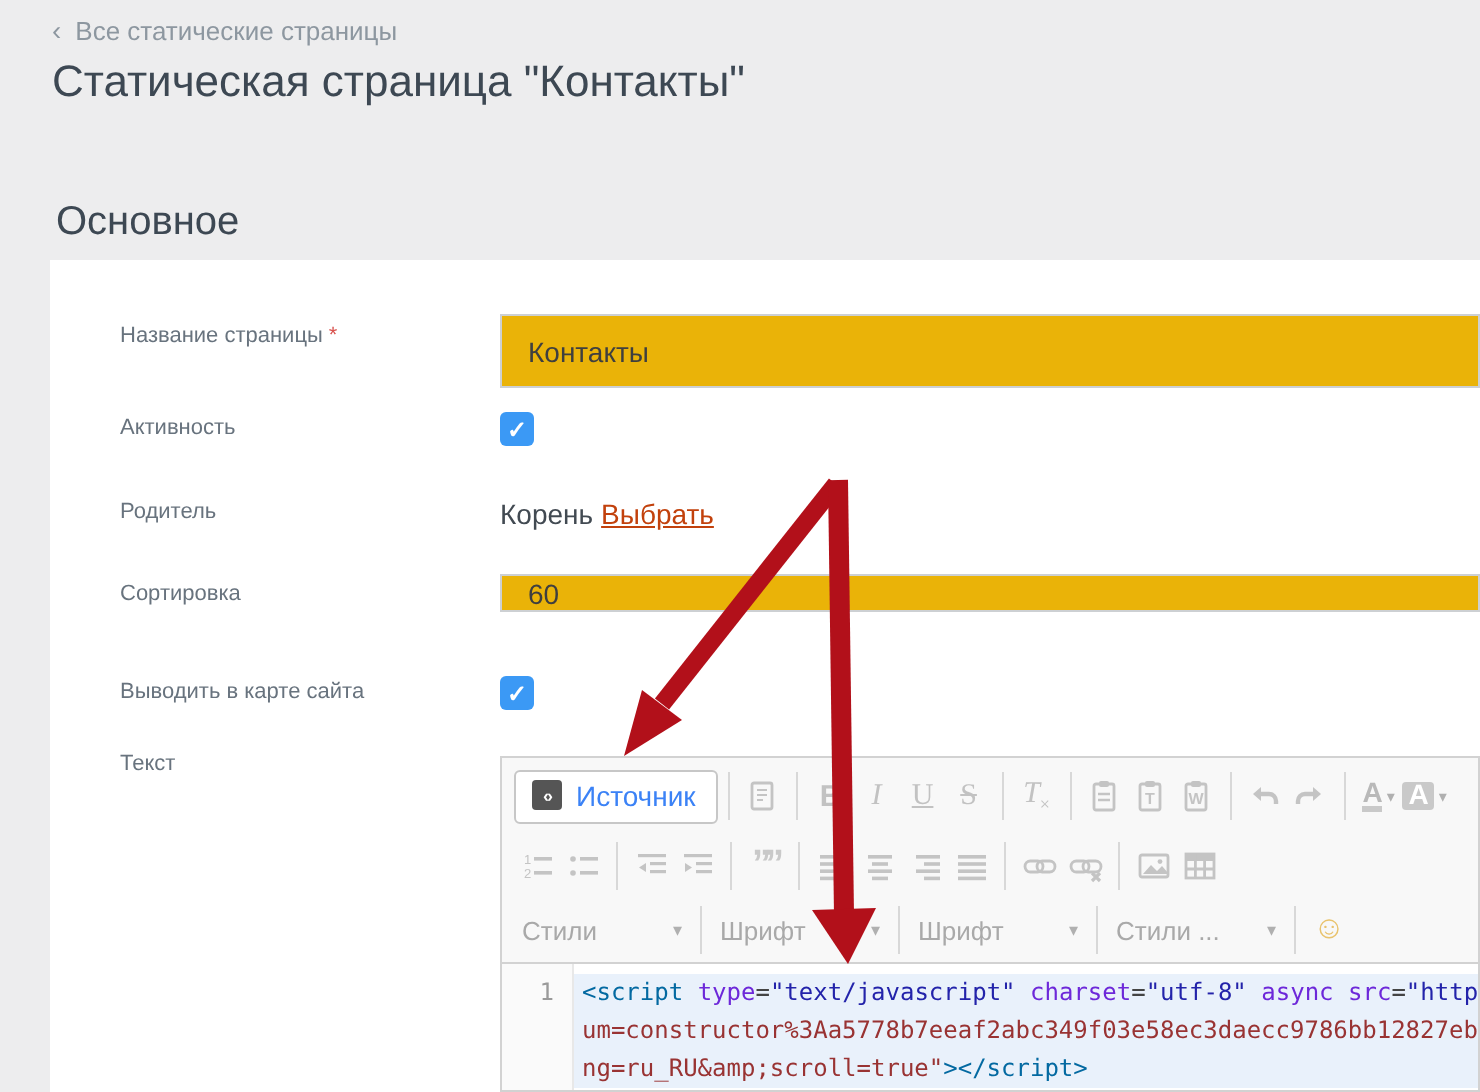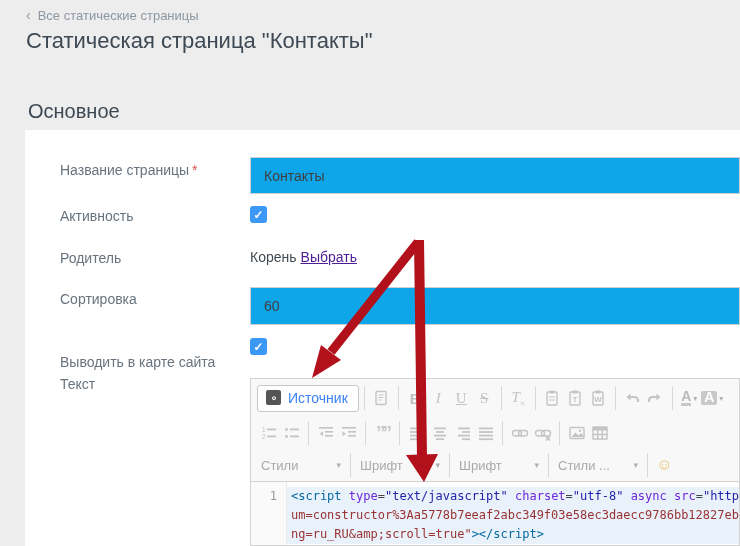--- a/index.html
+++ b/index.html
@@ -11,35 +11,35 @@
     color:#3d4853;
     --arrow:#b2101a;
   }
   .breadcrumb { position:absolute; left:26px; top:7px; font-size:13px; color:#8d97a0; cursor:pointer; }
   .breadcrumb .chev { margin-right:7px; font-size:14px; }
   .page-title { position:absolute; left:26px; top:28px; font-size:22px; font-weight:400; color:#3d4853; }
   .section-heading { position:absolute; left:28px; top:100px; font-size:20px; font-weight:400; color:#3d4853; }
 
   .card { position:absolute; left:25px; top:130px; width:715px; height:416px; background:#fff; }
 
-  .f-label { position:absolute; left:35px; font-size:14px; color:#68737e; }
+  .f-label { position:absolute; left:35px; font-size:11px; color:#68737e; }
   .req { color:#d9534f; margin-left:3px; }
 
   .text-input {
     position:absolute; left:225px; width:490px; height:37px;
-    border:1px solid #cdd0d3; background:#0ea5e9; font-family:"Liberation Sans",sans-serif;
+    border:1px solid #cdd0d3; background:#eab308; font-family:"Liberation Sans",sans-serif;
     font-size:14px; color:#3f3f3f; padding:1px 13px; outline:none;
   }
   .checkbox {
     position:absolute; left:225px; width:17px; height:17px; border-radius:3px;
     background:#3b99f5; color:#fff; font-size:12px; font-weight:bold;
     display:flex; align-items:center; justify-content:center; cursor:pointer;
   }
   .parent-value { position:absolute; left:225px; font-size:14px; color:#424a52; }
-  .parent-link { color:#4c1d95; text-decoration:underline; cursor:pointer; margin-left:4px; }
+  .parent-link { color:#c2410c; text-decoration:underline; cursor:pointer; margin-left:4px; }
 
   
   .editor { position:absolute; left:225px; top:248px; width:490px; height:168px; border:1px solid #d2d2d2; background:#f8f8f8; display:flex; flex-direction:column; }
   .tb-row { display:flex; align-items:center; padding:0 6px; flex:0 0 auto; }
   .tb-row.r1 { height:38px; }
   .tb-row.r2 { height:32px; }
   .tb-row.r3 { height:32px; }
   .src-btn { display:inline-flex; align-items:center; gap:7px; background:#fff; border:1px solid #c7c7c7; border-radius:3px; padding:4px 10px 5px 8px; cursor:pointer; }
   .src-btn .src-ico { width:15px; height:15px; background:#555; border-radius:2px; color:#fff; font-size:9px; font-weight:bold; display:flex; align-items:center; justify-content:center; letter-spacing:-1px; }
   .src-btn .src-lbl { font-size:14px; color:#3b82f6; }
@@ -97,23 +97,23 @@
   <div class="checkbox" style="top:76px;">
       <span>✓</span>
     </div>
 
   <div class="f-label" style="top:120px;">Родитель</div>
   <div class="parent-value" style="top:119px;">
     <span>Корень</span><a class="parent-link">Выбрать</a>
   </div>
 
   <div class="f-label" style="top:161px;">Сортировка</div>
-  <input class="text-input" style="top: 157px; height: 38px;" value="60">
-
-  <div class="f-label" style="top:224px;">Выводить в карте сайта</div>
+  <input class="text-input" style="top: 157px; height: 19px;" value="60">
+
+  <div class="f-label" style="top:210px;">Выводить в карте сайта</div>
   <div class="checkbox" style="top:208px;">
       <span>✓</span>
     </div>
 
   <div class="f-label" style="top:246px;">Текст</div>
 
   <div class="editor">
     <div class="tb-row r1">
       <button class="src-btn">
         <span class="src-ico">‹›</span>

